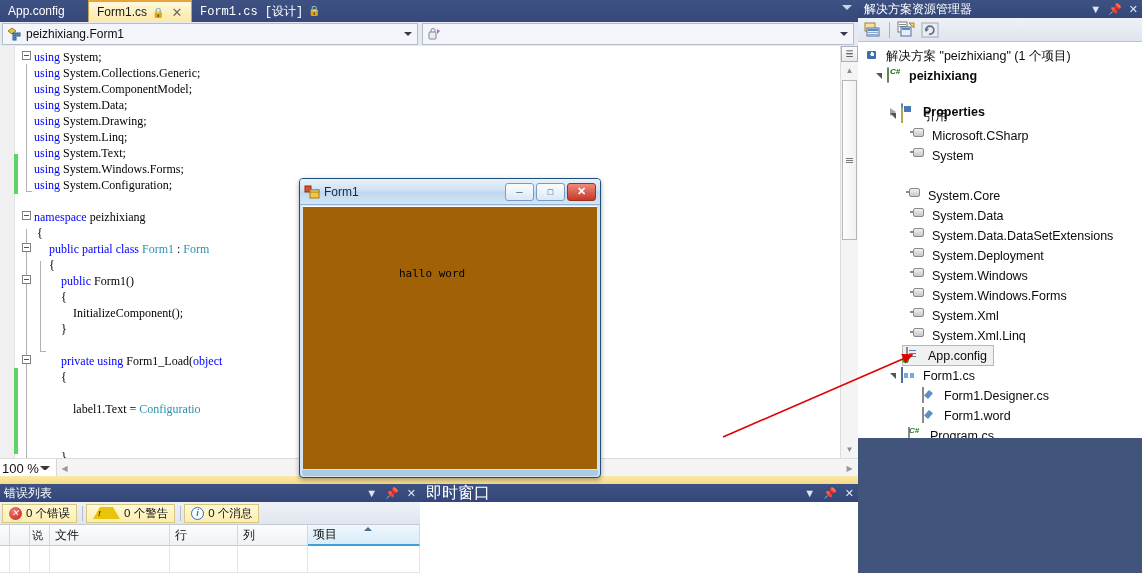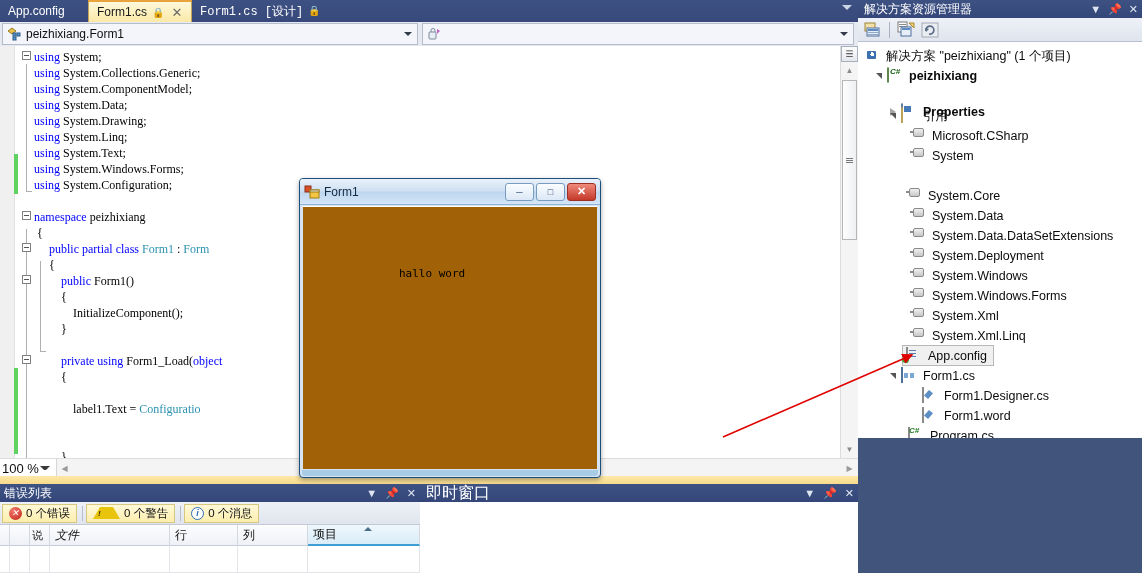--- a/index.html
+++ b/index.html
@@ -659,21 +659,21 @@
       <span class="err-sep"></span>
       <div class="err-btn">
         <i class="badge-ico bi-info"></i>
         <span>0 个消息</span>
       </div>
     </div>
     <div class="err-grid-head">
       <div class="gh" style="width:10px;"></div>
       <div class="gh" style="width:20px;"></div>
       <div class="gh" style="width:20px;padding-left:2px;font-size:11px;overflow:hidden;">说</div>
-      <div class="gh" style="width:120px;font-style:italic;">文件</div>
+      <div class="gh" style="width:120px;">文件</div>
       <div class="gh" style="width:68px;">行</div>
       <div class="gh" style="width:70px;">列</div>
       <div class="gh sorted" style="width:112px;">
         <span>项目</span>
         <span class="sort-arrow"></span>
       </div>
     </div>
     <div class="err-grid-body">
       <div class="gb" style="width:10px;"></div>
       <div class="gb" style="width:20px;"></div>

